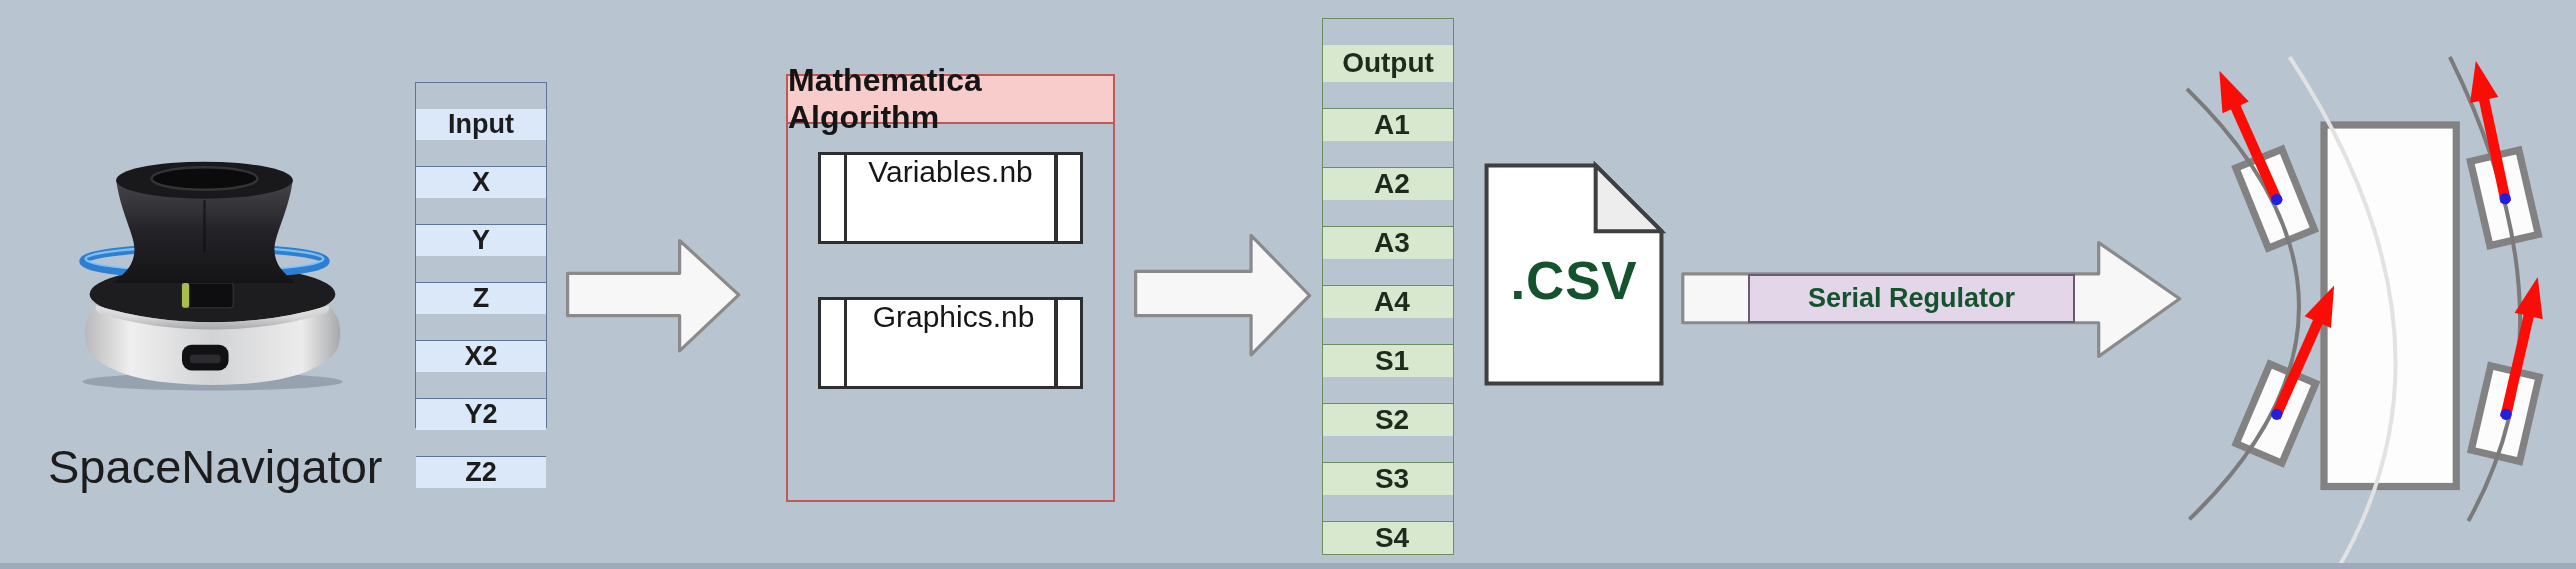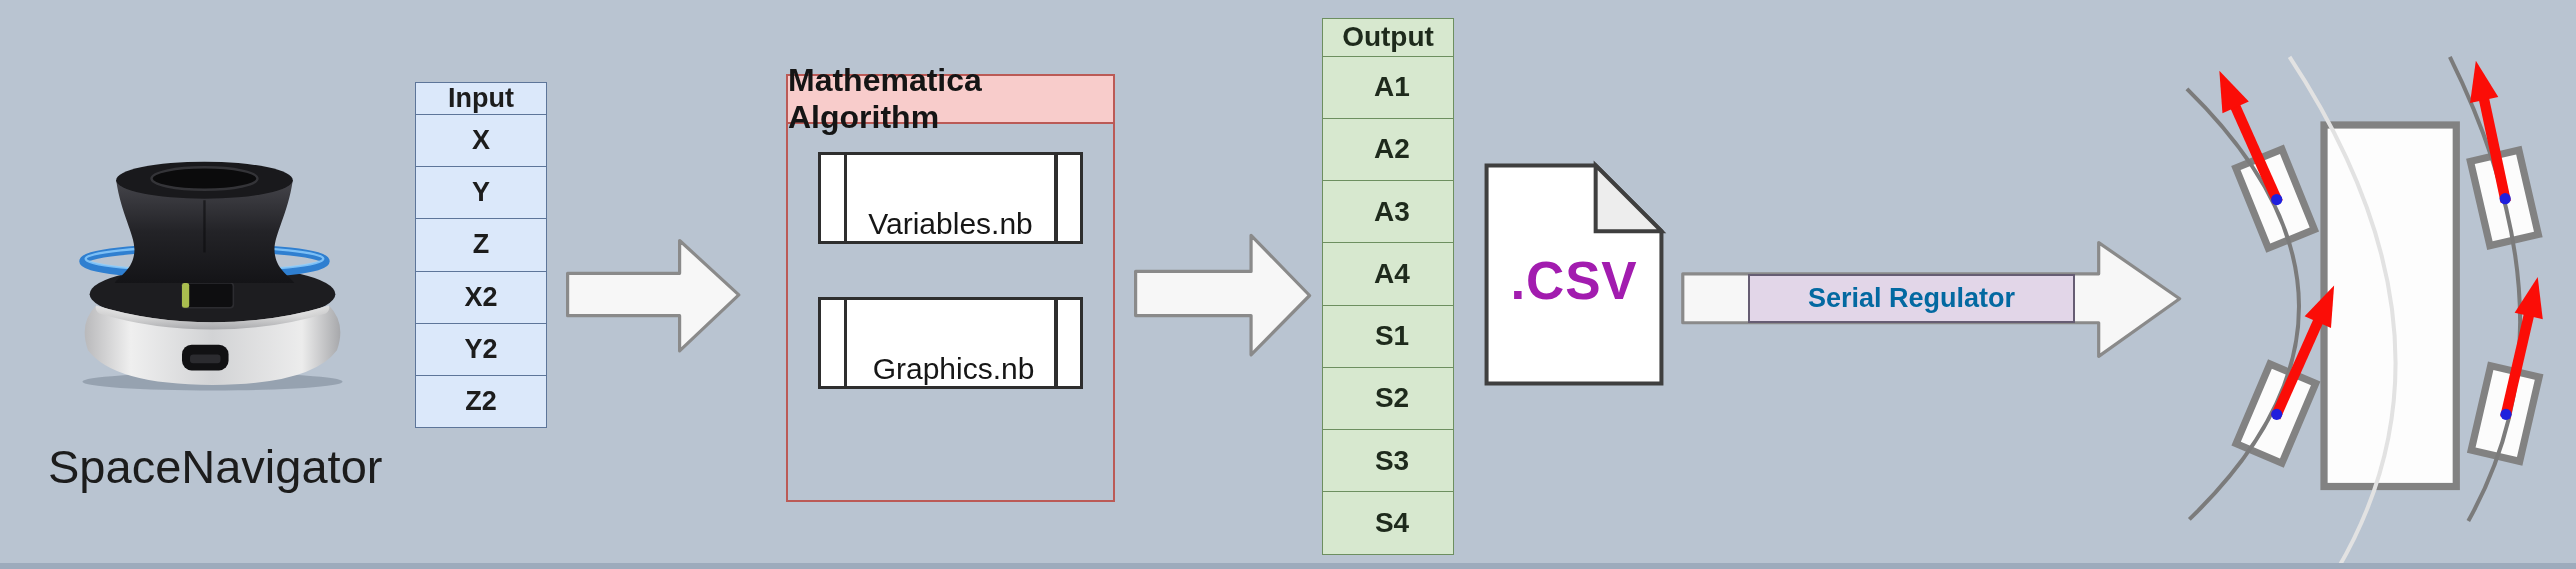--- a/index.html
+++ b/index.html
@@ -10,21 +10,21 @@
     overflow:hidden;
     font-family:"Liberation Sans", sans-serif;
   }
   .abs{position:absolute;}
   svg{display:block;overflow:visible;}
 
   
   .dtable{box-sizing:border-box;display:flex;flex-direction:column;}
   .dtable .cell{
     box-sizing:border-box;display:flex;align-items:center;justify-content:center;
-    font-weight:600;color:#1c1c1c;
+    font-weight:600;color:#1c1c1c;margin-top:26px;
   }
   .input-table{
     left:415px;top:82px;width:132px;height:346px;
     border:1.6px solid #5d7599;
   }
   .input-table .cell{background:#dbe8fa;border-top:1.6px solid #5d7599;font-size:27px;}
   .input-table .cell.hdr{border-top:none;height:31px;flex:none;}
   .input-table .cell.row{flex:1;}
 
   .output-table{
@@ -41,43 +41,43 @@
     box-sizing:border-box;border:2.4px solid #bb5a56;
   }
   .algo-header{
     box-sizing:border-box;height:48px;background:#f8cccb;border-bottom:2.4px solid #bb5a56;
     display:flex;align-items:center;justify-content:center;
     font-size:32px;font-weight:bold;color:#151515;
   }
   .notebook{
     position:absolute;left:30px;width:265px;height:92px;
     box-sizing:border-box;background:#ffffff;border:3.2px solid #2e2e2e;
-    display:flex;align-items:flex-end;justify-content:center;
+    display:flex;align-items:flex-start;justify-content:center;
     font-size:30px;color:#161616;
   }
   .notebook .vline{position:absolute;top:0;bottom:0;width:3.2px;background:#2e2e2e;}
   .notebook .vline.l{left:22.5px;} .notebook .vline.r{right:22.5px;}
   .nb1{top:76px;} .nb2{top:221px;padding-left:6px;}
 
   
   .serial-box{
     left:1748px;top:274px;width:327px;height:49px;
     box-sizing:border-box;background:#e2d6e8;border:2.4px solid #665d73;
     display:flex;align-items:center;justify-content:center;
-    font-size:27px;font-weight:bold;color:#0369a1;
+    font-size:27px;font-weight:bold;color:#14532d;
   }
 
   
   .space-label{
     left:48px;top:439px;width:329px;text-align:left;
     font-size:47px;color:#1c1c1c;
   }
   .csv-label{
     left:1484px;top:249px;width:180px;text-align:center;
-    font-size:53px;line-height:64px;font-weight:bold;color:#a21caf;letter-spacing:0.8px;
+    font-size:53px;line-height:64px;font-weight:bold;color:#14532d;letter-spacing:0.8px;
   }
 
   .bottom-edge{left:0;bottom:0;width:100%;height:5.6px;background:#9dabbc;}
 </style>
 </head>
 <body>
 
 <div id="canvas">
 
   <svg class="abs" style="left:72px;top:156px" width="281" height="237" viewBox="0 0 350 295">

